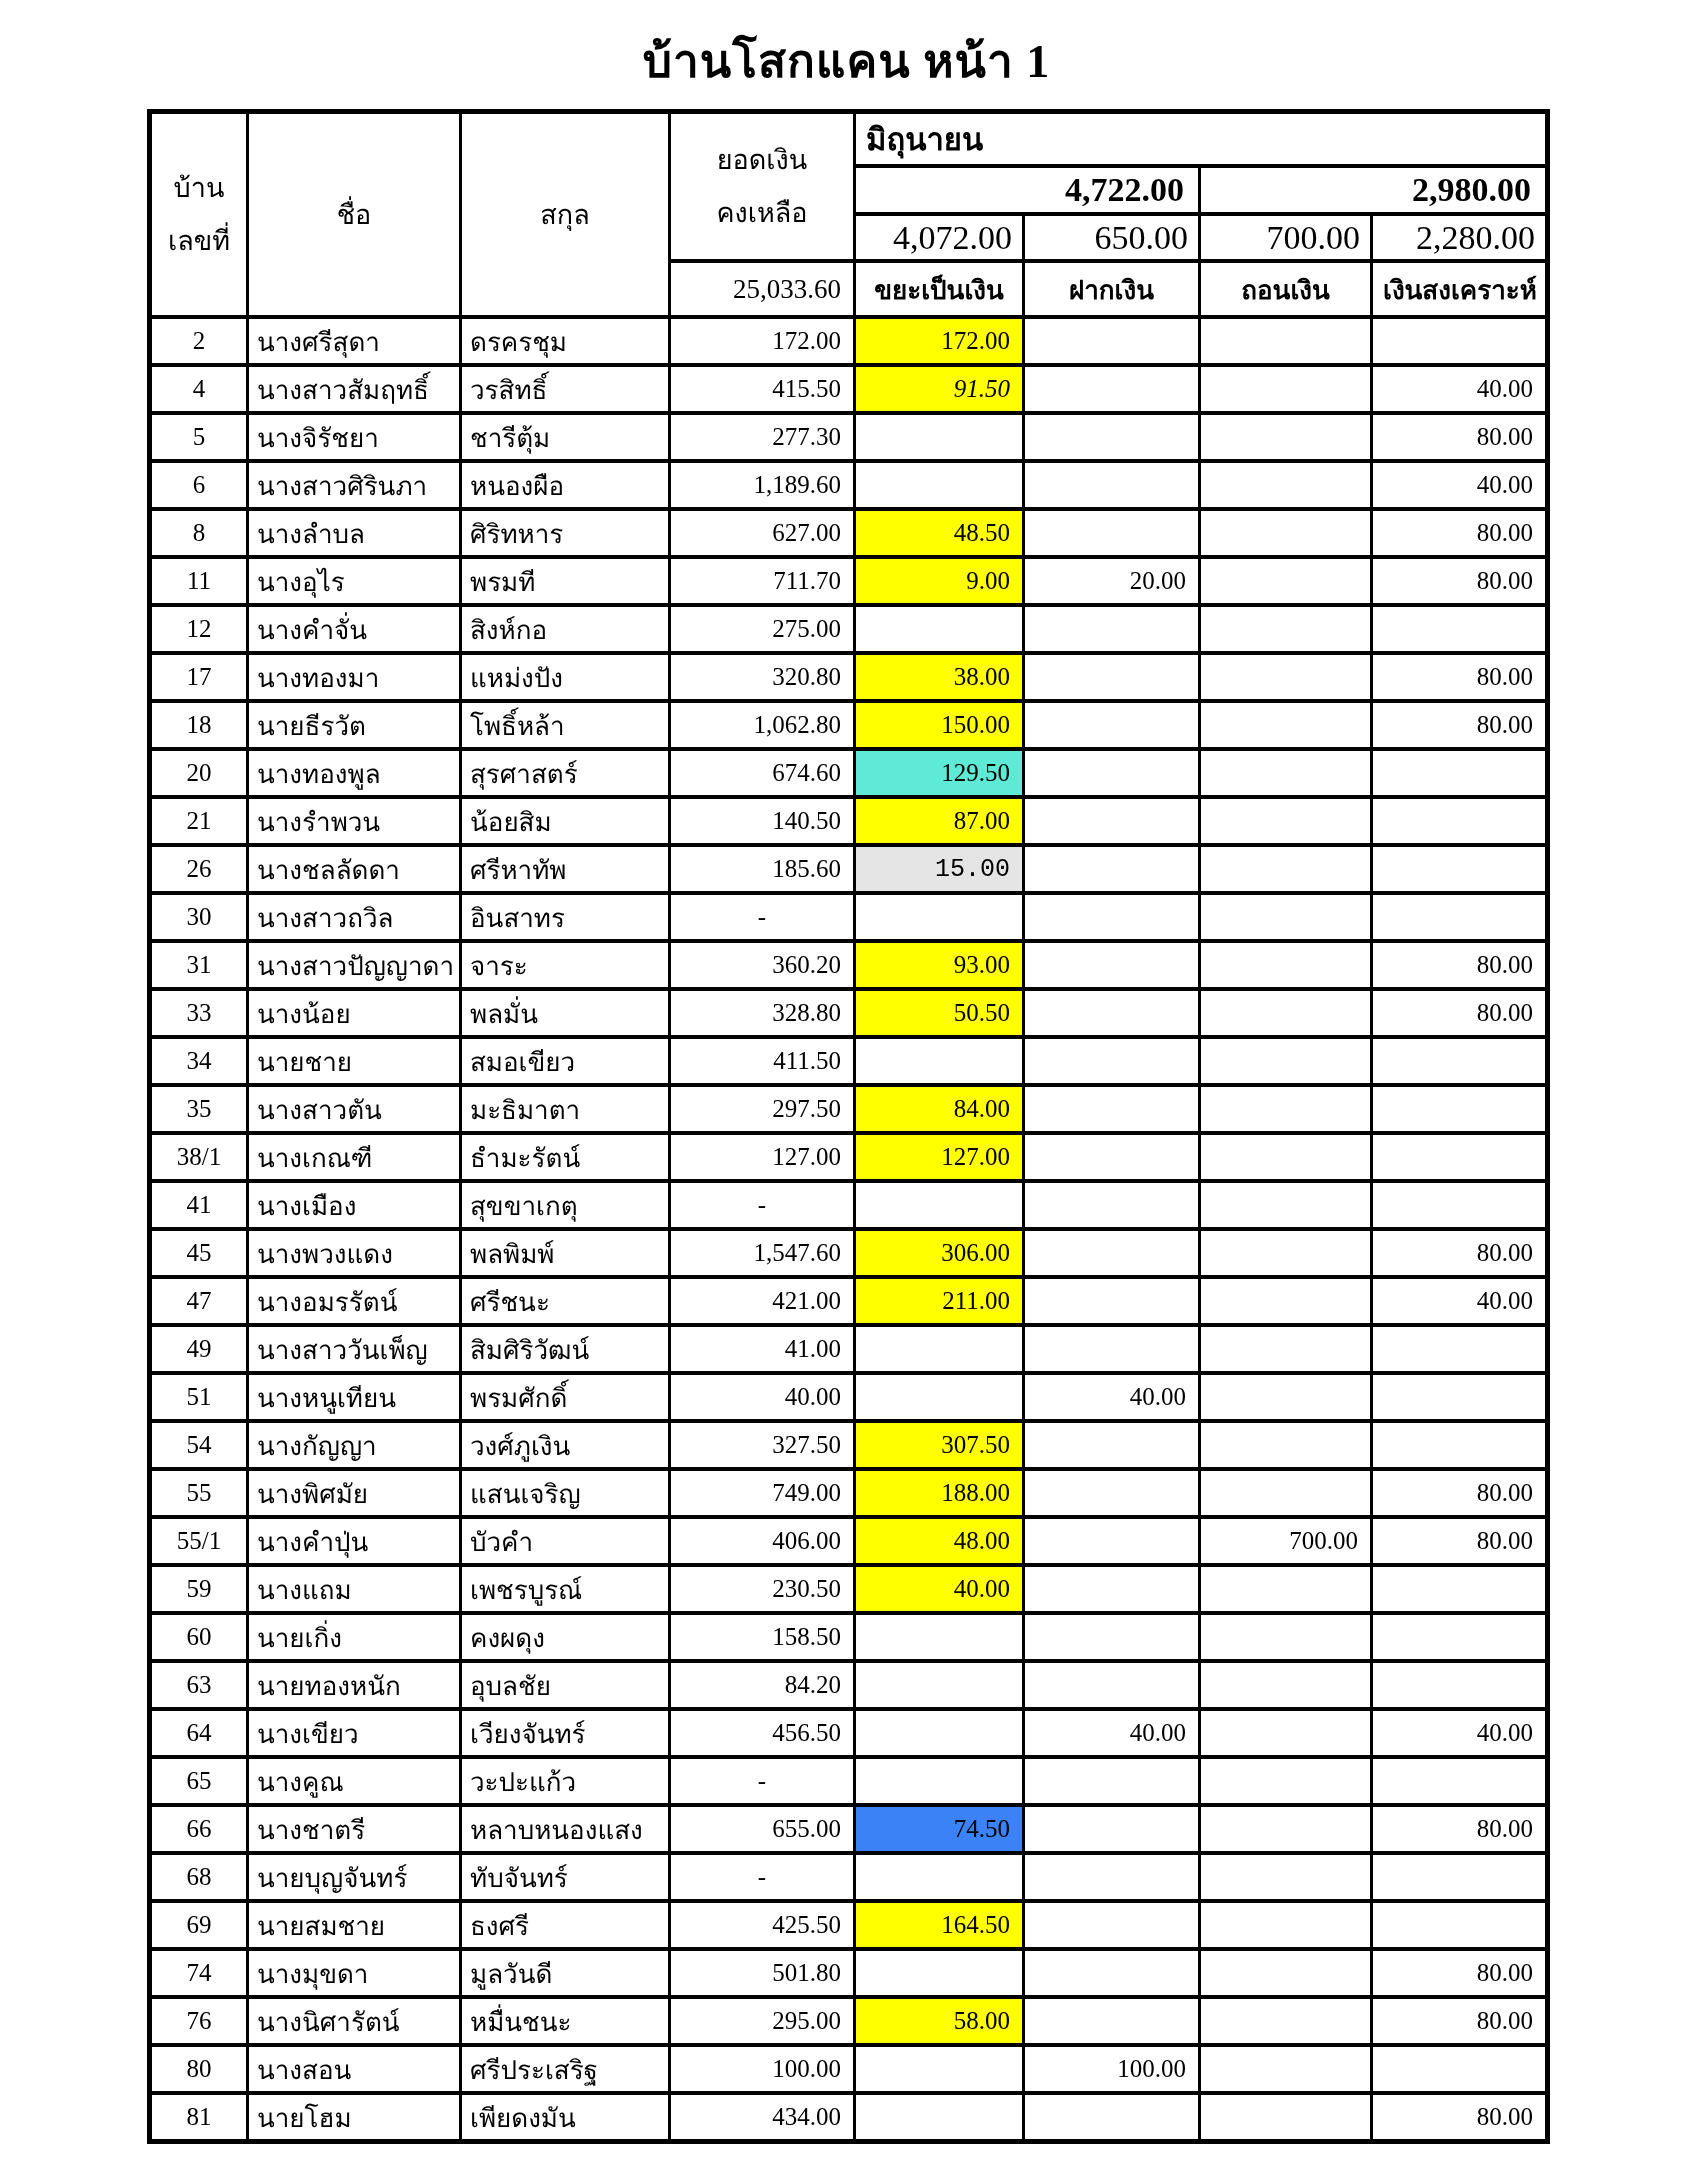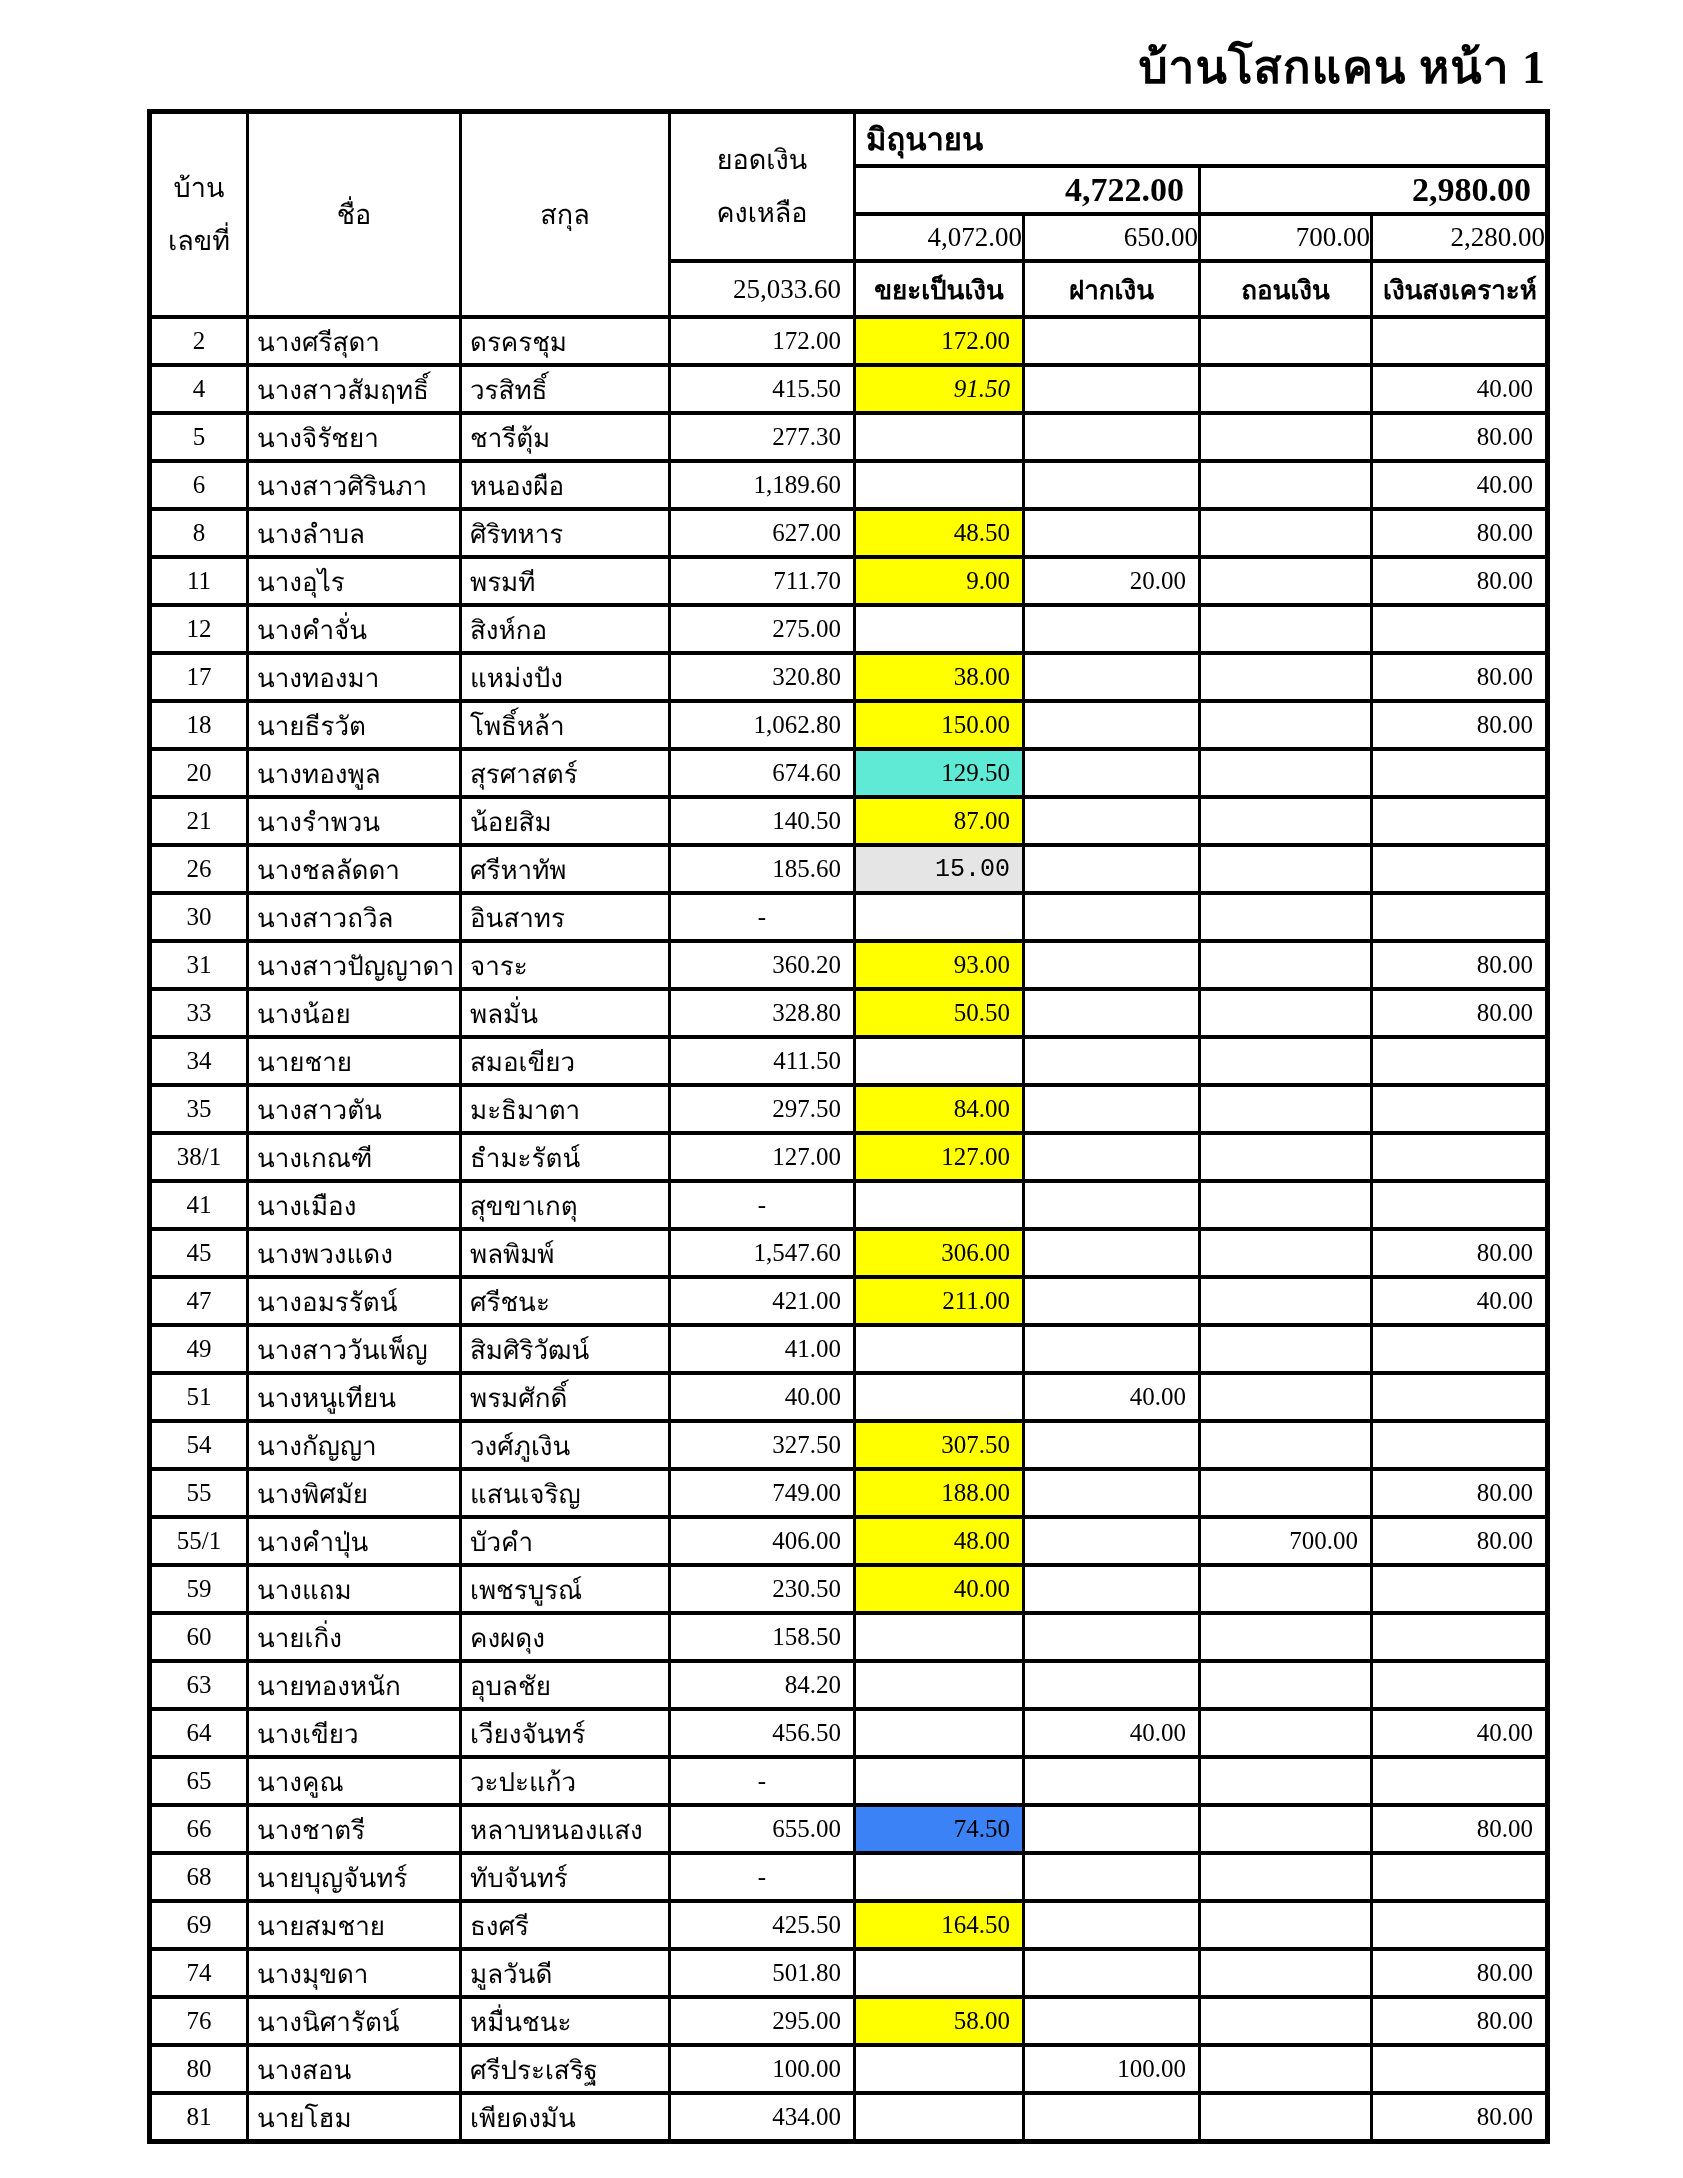--- a/index.html
+++ b/index.html
@@ -4,40 +4,40 @@
 <style>
   html,body{margin:0;padding:0;background:#fff;}
   .page{
     position:relative;
     width:1683px;height:2178px;
     background:#ffffff;
     font-family:"Liberation Serif","DejaVu Serif",serif;
     color:#000;
   }
   .title{
-    position:absolute;top:30px;left:147px;width:1399px;
-    text-align:right;font-size:46px;font-weight:bold;letter-spacing:1px;
+    position:absolute;top:24px;left:147px;width:1399px;
+    text-align:center;font-size:46px;font-weight:bold;letter-spacing:1px;
   }
   table.sheet{
     position:absolute;top:109px;left:147px;width:1399px;
     table-layout:fixed;border-collapse:collapse;
     border:5px solid #000;
   }
   td{
     border:solid #000;border-width:4px 3px;
     padding:0 10px;overflow:hidden;white-space:nowrap;
     vertical-align:middle;font-size:26px;
   }
   
   tr.h1{height:40px;} tr.h2{height:48px;} tr.h3{height:47px;} tr.h4{height:56px;}
   .c-lbl{text-align:center;font-weight:normal;font-size:27px;}
   .two-line{line-height:1.95;}
   .month{font-weight:bold;font-size:31px;}
   .big-num{text-align:right;font-weight:bold;font-size:34px;padding-right:14px;}
-  .mid-num{text-align:right;font-size:27px;padding-right:0;}
+  .mid-num{text-align:right;font-size:34px;padding-right:10px;}
   .tot-num{text-align:right;font-size:27px;padding-right:12px;}
   .sub-lbl{text-align:center;font-weight:bold;font-size:26px;}
   
   tbody td{height:44px;}
   .c-no{text-align:center;font-size:25px;}
   .c-name{text-align:left;font-size:26px;padding-left:8px;}
   .c-num{text-align:right;font-size:25px;padding-right:12px;}
   .c-dash{text-align:center;font-size:25px;}
 </style>
 </head>

